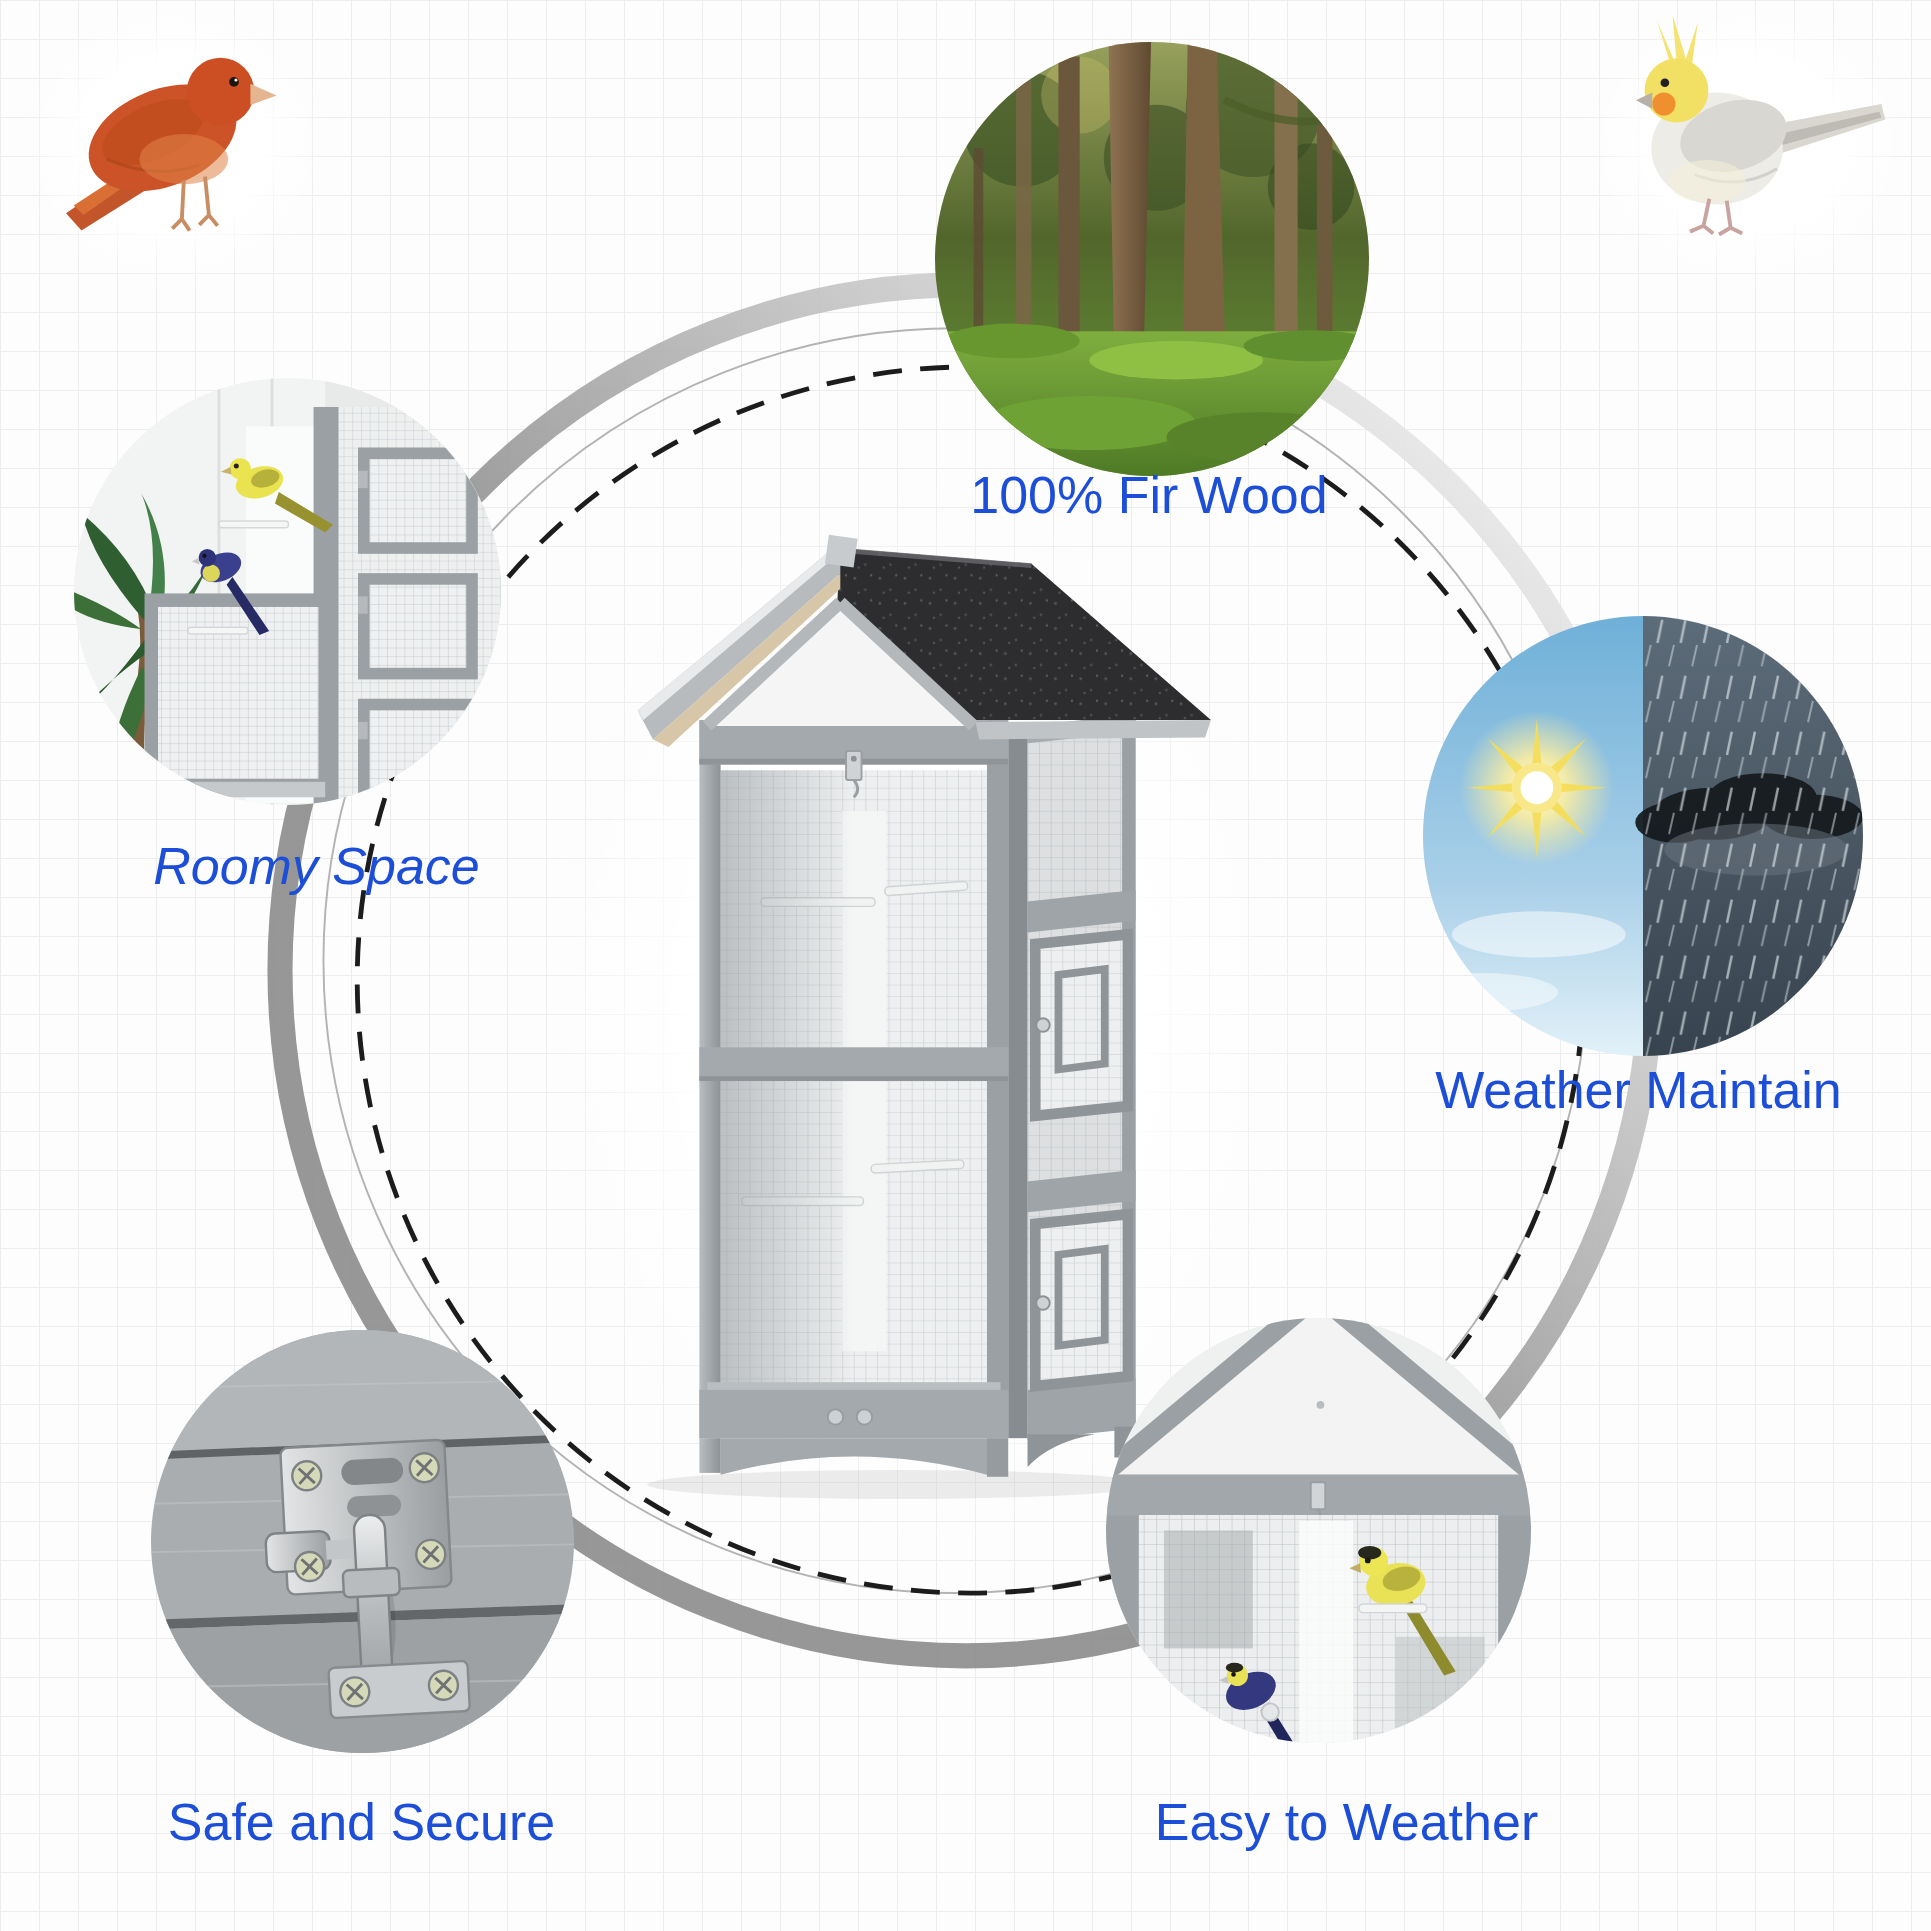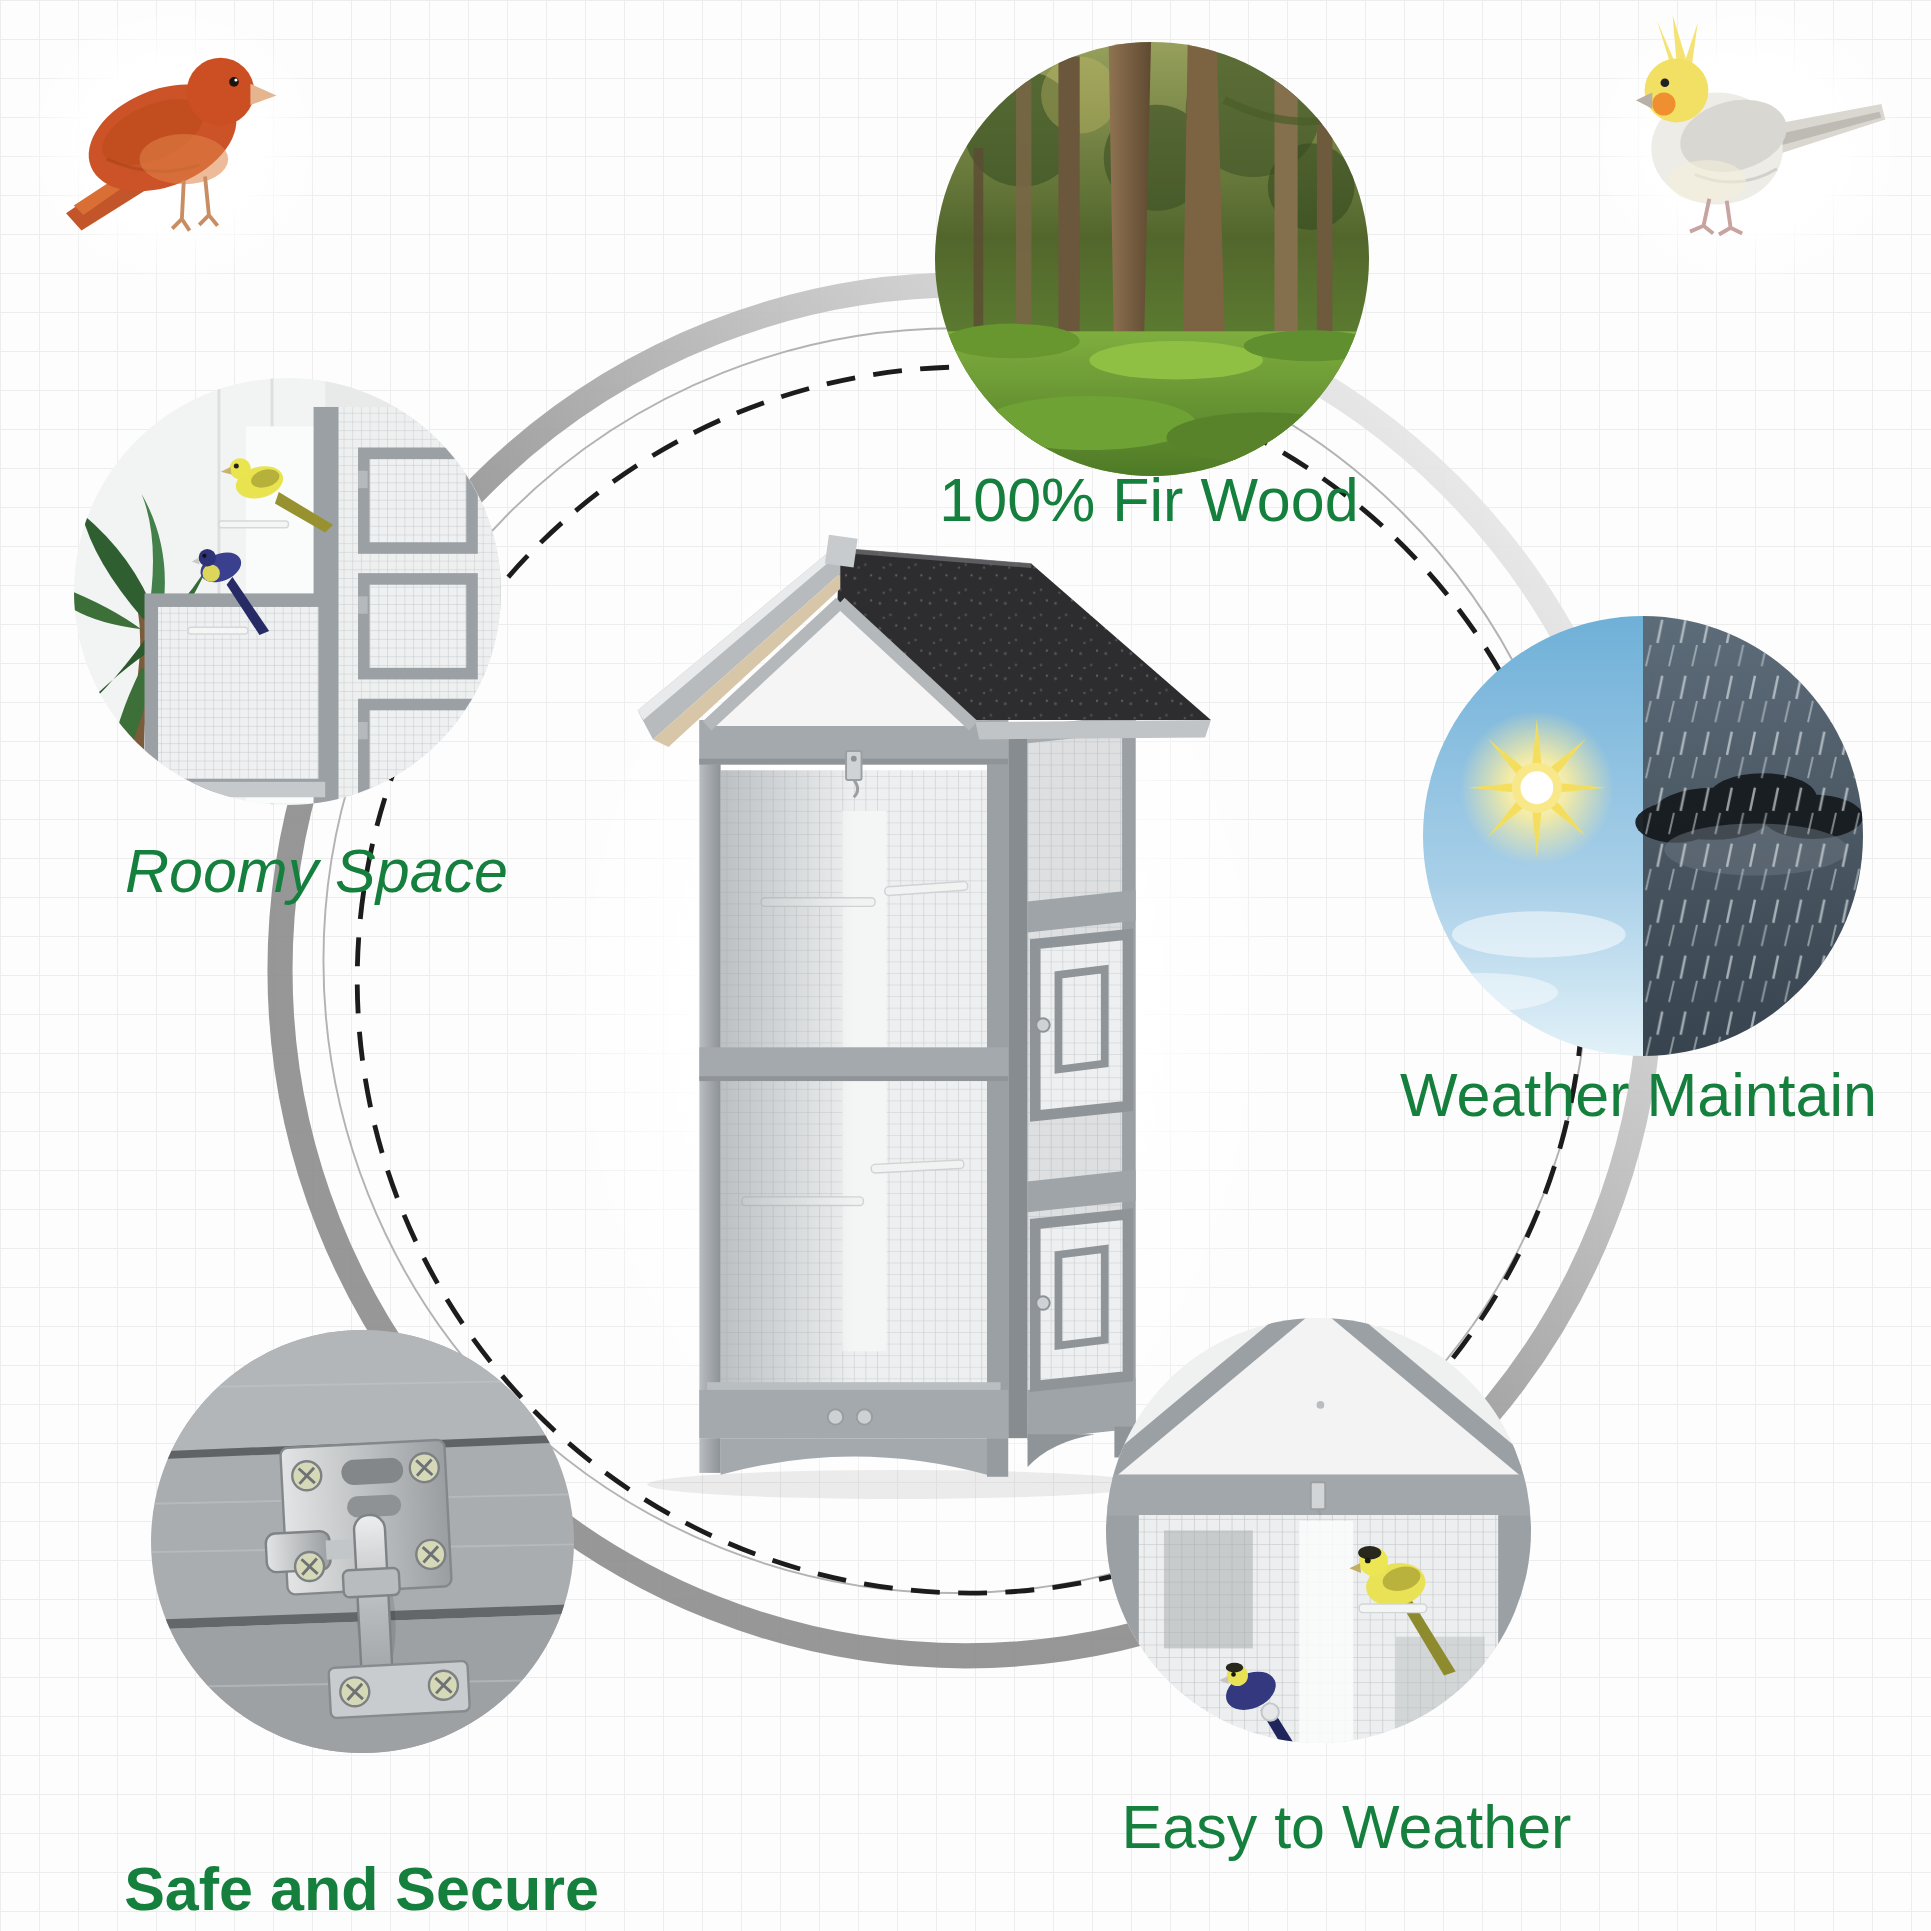--- a/index.html
+++ b/index.html
@@ -7,21 +7,21 @@
        font-family:"Liberation Sans",sans-serif;
        background-color:#fdfdfd;
        background-image:linear-gradient(#ededed 1px,transparent 1px),
                         linear-gradient(90deg,#ededed 1px,transparent 1px);
        background-size:39px 39px;}
   .abs{position:absolute;}
   .glow{position:absolute;border-radius:50%;
         background:radial-gradient(closest-side,#ffffff 55%,rgba(255,255,255,0) 100%);}
   .photo-circle{position:absolute;border-radius:50%;overflow:hidden;}
   .photo-circle svg{display:block;}
-  .feature-label{position:absolute;font-size:61px;color:#15803d;text-align:center;
+  .feature-label{position:absolute;font-size:52px;color:#1d4ed8;text-align:center;
                  white-space:nowrap;line-height:1.1;}
 </style>
 </head>
 <body>
 
 <svg class="abs" style="left:0;top:0" width="1931" height="1931" viewBox="0 0 2000 2000">
   <defs>
     <linearGradient id="bandG" x1="0" y1="1" x2="1" y2="0">
       <stop offset="0" stop-color="#8d8d8d"></stop>
       <stop offset="0.45" stop-color="#8a8a8a"></stop>
@@ -434,15 +434,15 @@
     <circle cx="132" cy="369" r="2.4" fill="#141414"></circle>
     <polygon points="126,371 117,375 127,379" fill="#c5c5c5"></polygon>
     <circle cx="170" cy="408" r="9" fill="#e5e7e8" stroke="#c4c7c9" stroke-width="2"></circle>
   </g>
 </svg>
 </div>
 
 <div class="feature-label" style="left:898px;top:467px;width:502px;">100% Fir Wood</div>
 <div class="feature-label" style="left:75px;top:838px;width:483px;font-style:italic;">Roomy Space</div>
 <div class="feature-label" style="left:1397px;top:1062px;width:483px;">Weather Maintain</div>
-<div class="feature-label" style="left:120px;top:1856px;width:483px;font-weight:bold;">Safe and Secure</div>
+<div class="feature-label" style="left:120px;top:1794px;width:483px;">Safe and Secure</div>
 <div class="feature-label" style="left:1105px;top:1794px;width:483px;">Easy to Weather</div>
 
 
 </body></html>

